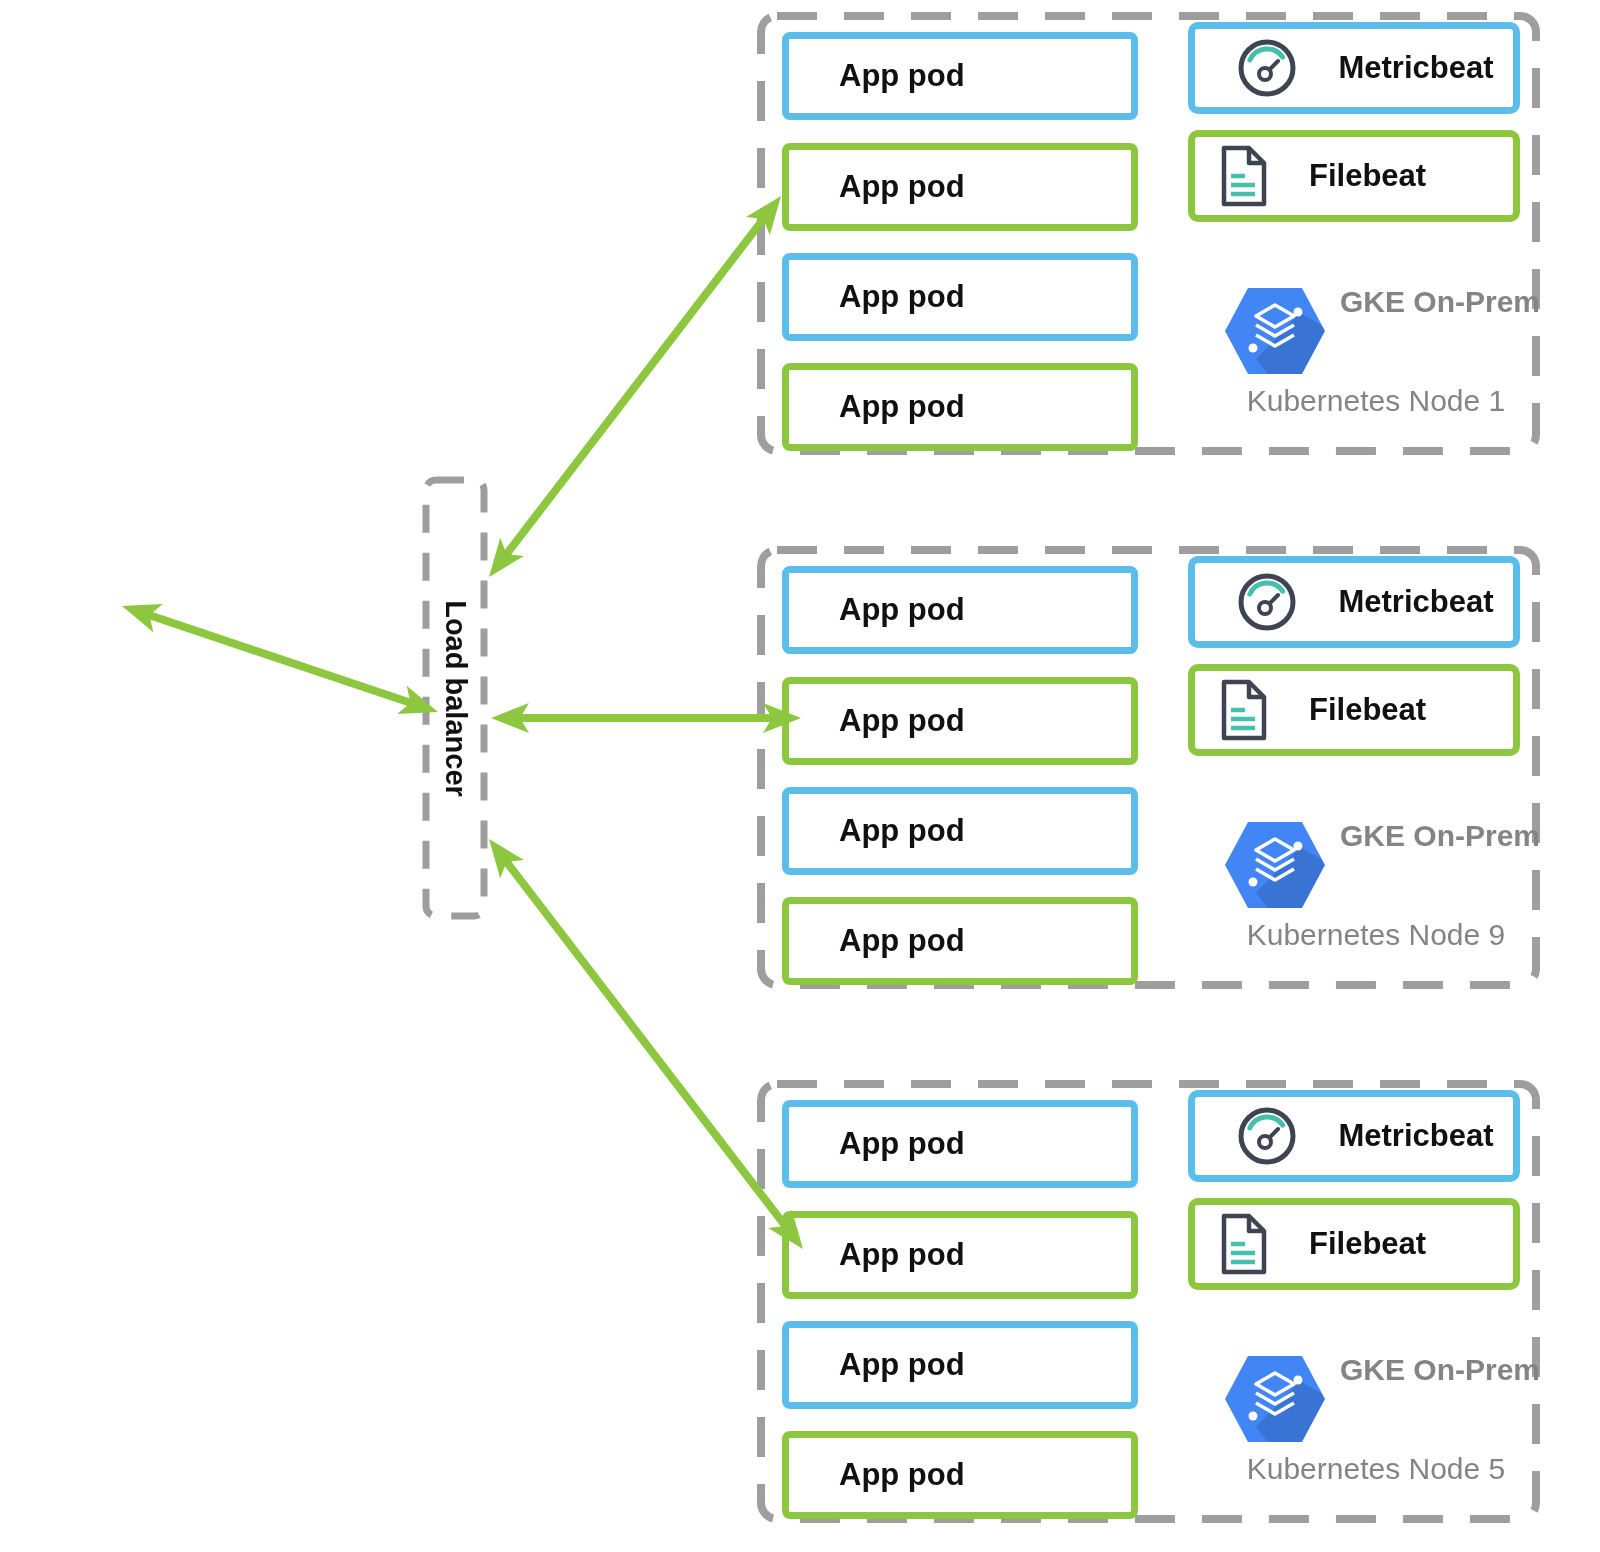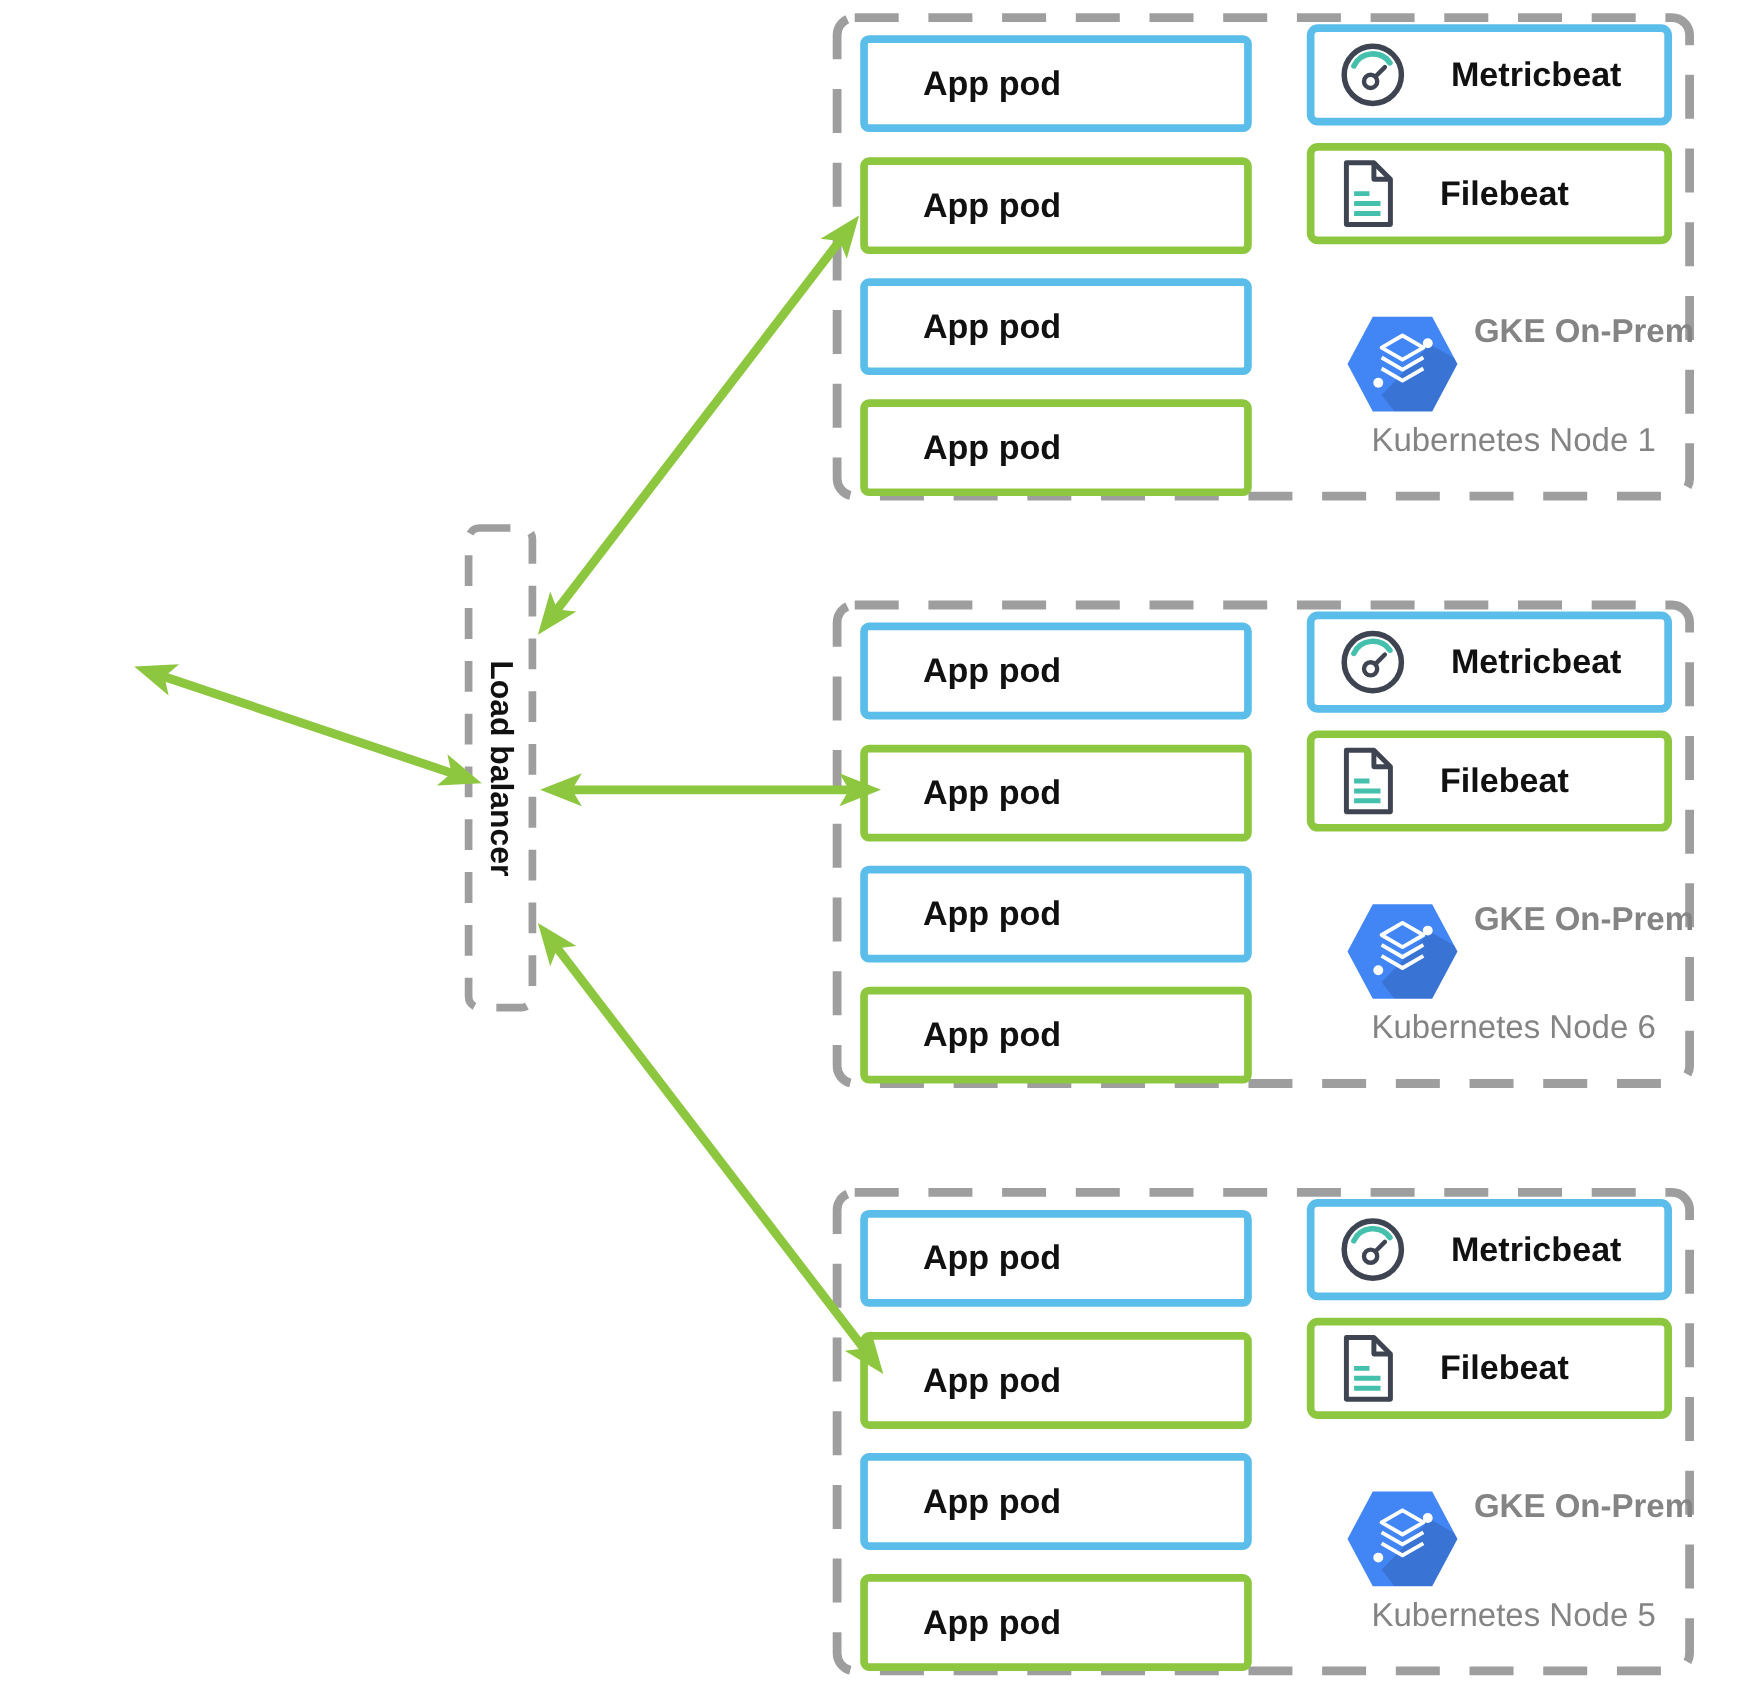--- a/index.html
+++ b/index.html
@@ -22,21 +22,21 @@
   .pod{position:absolute;left:25px;width:356px;height:88px;box-sizing:border-box;
        background:#fff;border-radius:8px;display:flex;align-items:center;padding-left:50px;
        font-size:31px;font-weight:700;color:var(--text-dark);}
   .pod.blue{border:7px solid var(--blue);}
   .pod.green{border:7px solid var(--green);}
   .pp1{top:20px}.pp2{top:131px}.pp3{top:241px}.pp4{top:351px}
 
   .beat{position:absolute;left:431px;width:332px;height:92px;box-sizing:border-box;
         background:#fff;border-radius:10px;display:flex;align-items:center;padding-left:20px;
         font-size:31px;font-weight:700;color:var(--text-dark);}
-  .beat.metric{border:7px solid var(--blue);top:10px;}
+  .beat.metric{border:7px solid var(--blue);top:10px;justify-content:center;}
   .beat.file{border:7px solid var(--green);top:118px;}
   .beat .blabel{margin-left:38px;}
   .beat .bicon{flex:0 0 auto;display:block;}
 
   .gke-row{position:absolute;left:465px;top:273px;width:318px;height:92px;
            display:flex;align-items:flex-start;gap:12px;}
   .gke-label{font-size:30px;font-weight:700;color:var(--label-gray);white-space:nowrap;}
   .node-label{position:absolute;left:455px;top:372px;width:328px;text-align:center;
               font-size:30px;font-weight:400;color:var(--label-gray);white-space:nowrap;}
 </style>
@@ -141,21 +141,21 @@
           <use href="#icon-doc"></use>
         </svg>
       <span class="blabel">Filebeat</span>
     </div>
     <div class="gke-row">
       <svg width="106" height="92">
           <use href="#icon-gke"></use>
         </svg>
       <span class="gke-label">GKE On-Prem</span>
     </div>
-    <div class="node-label">Kubernetes Node 6</div>
+    <div class="node-label">Kubernetes Node 9</div>
   </div>
 
   <div class="node n3">
     <div class="pod blue pp1">
         <span>App pod</span>
       </div>
     <div class="pod green pp2">
         <span>App pod</span>
       </div>
     <div class="pod blue pp3">

